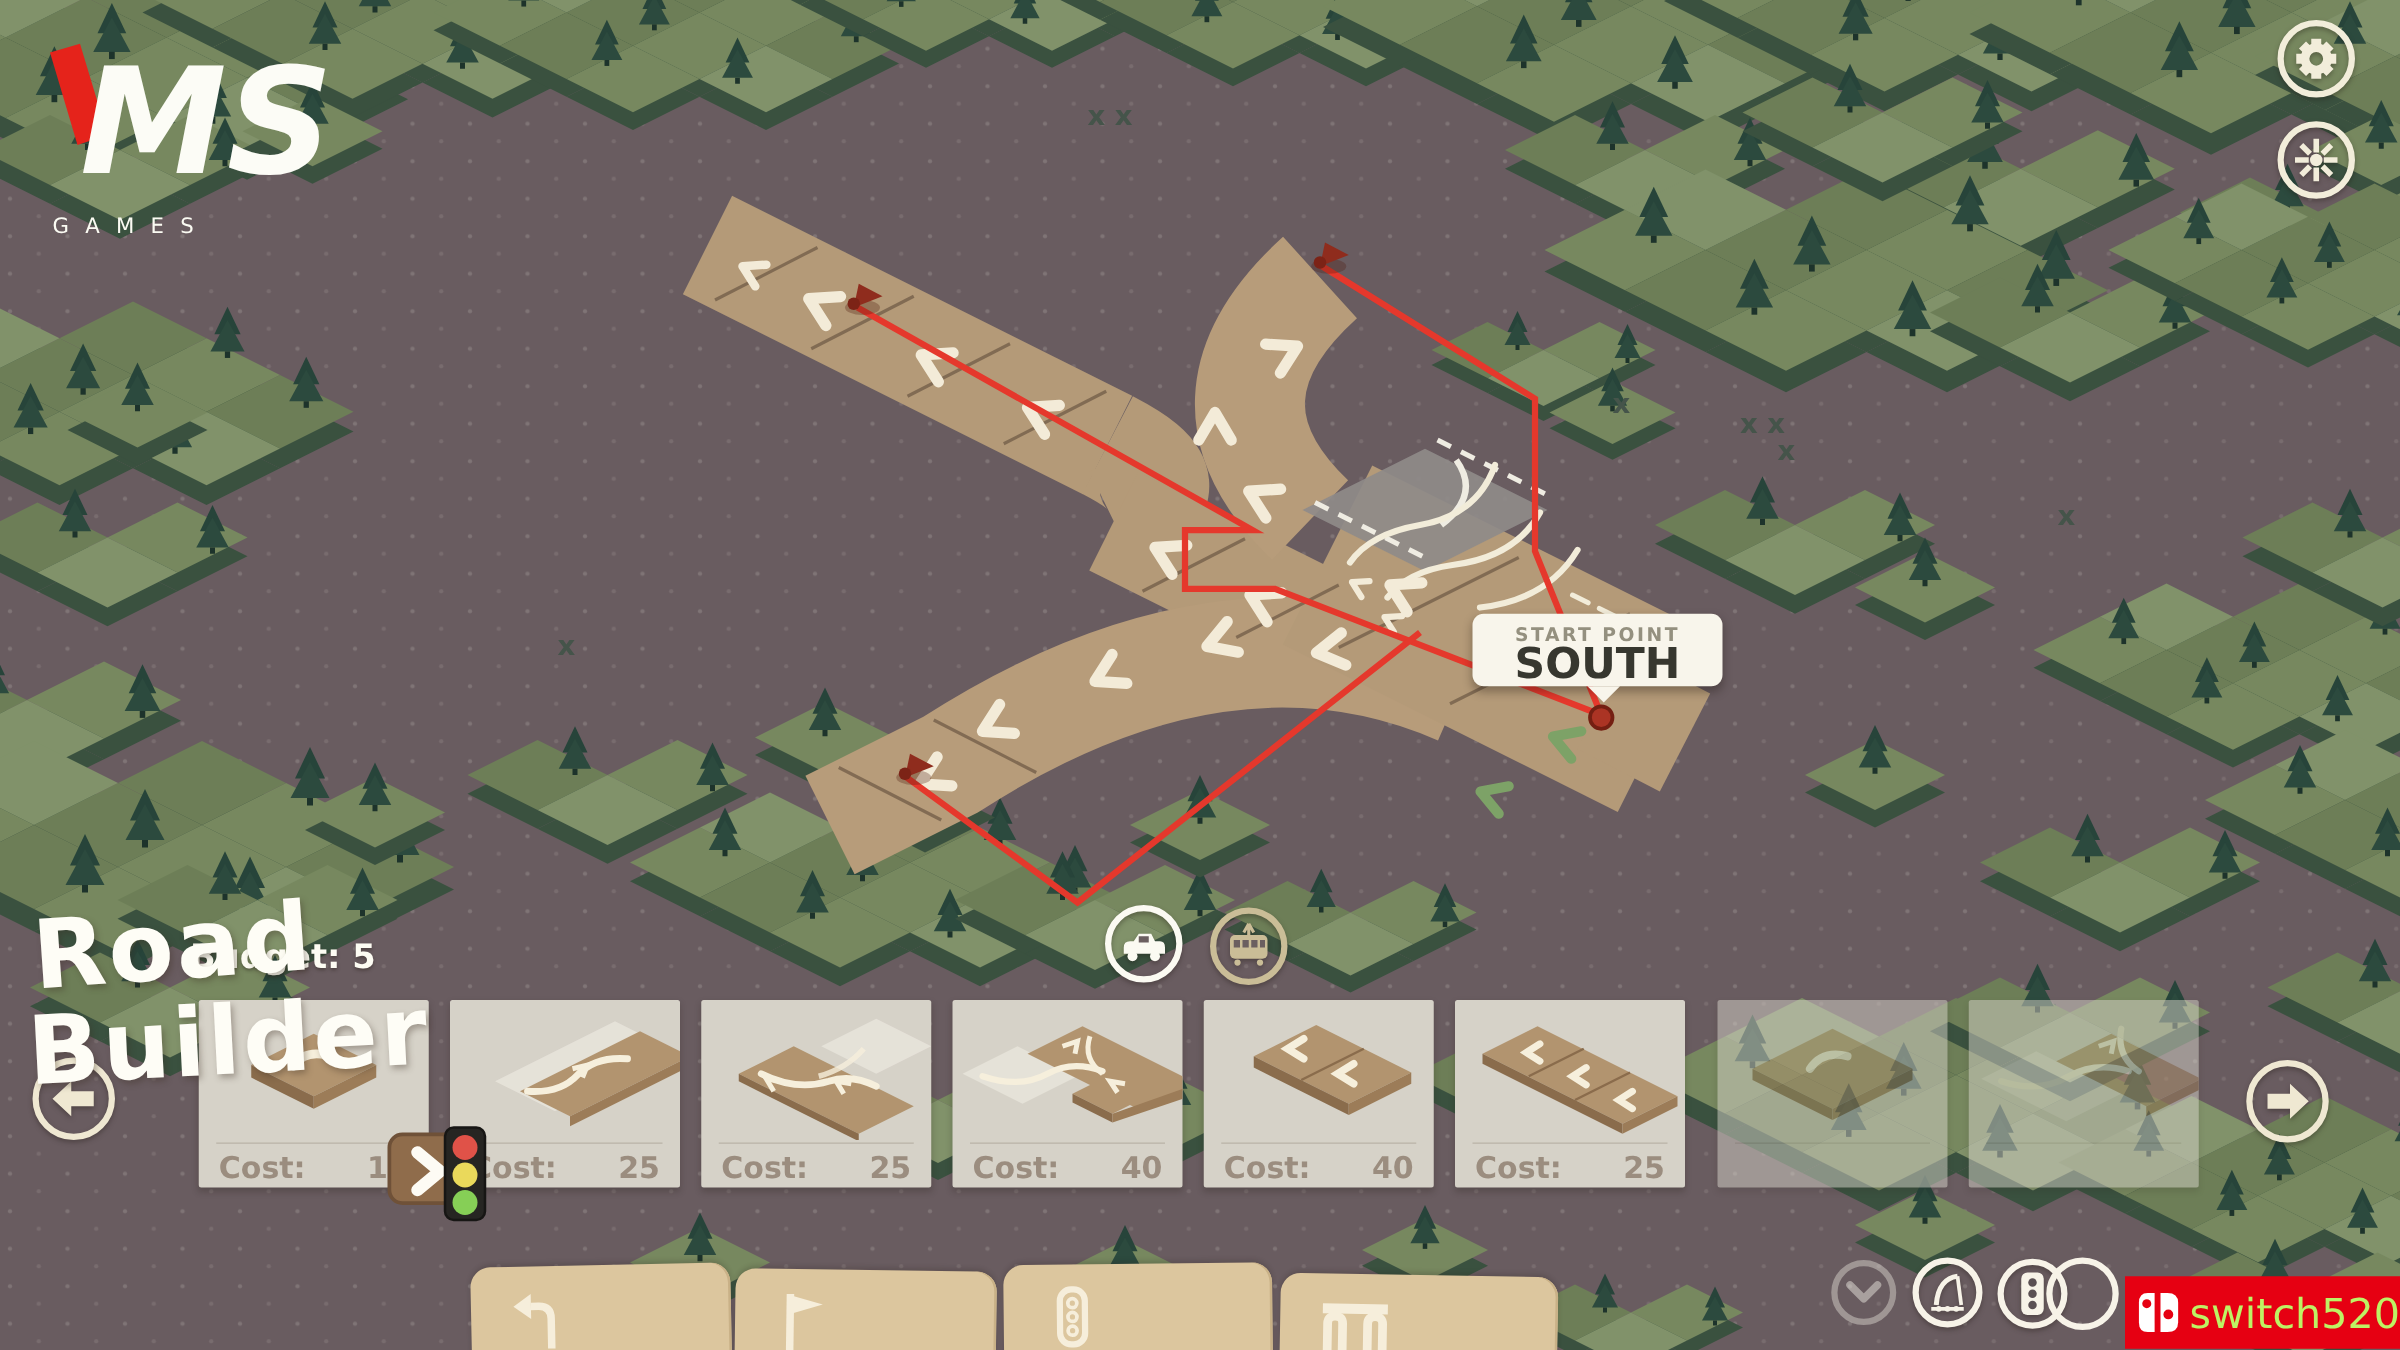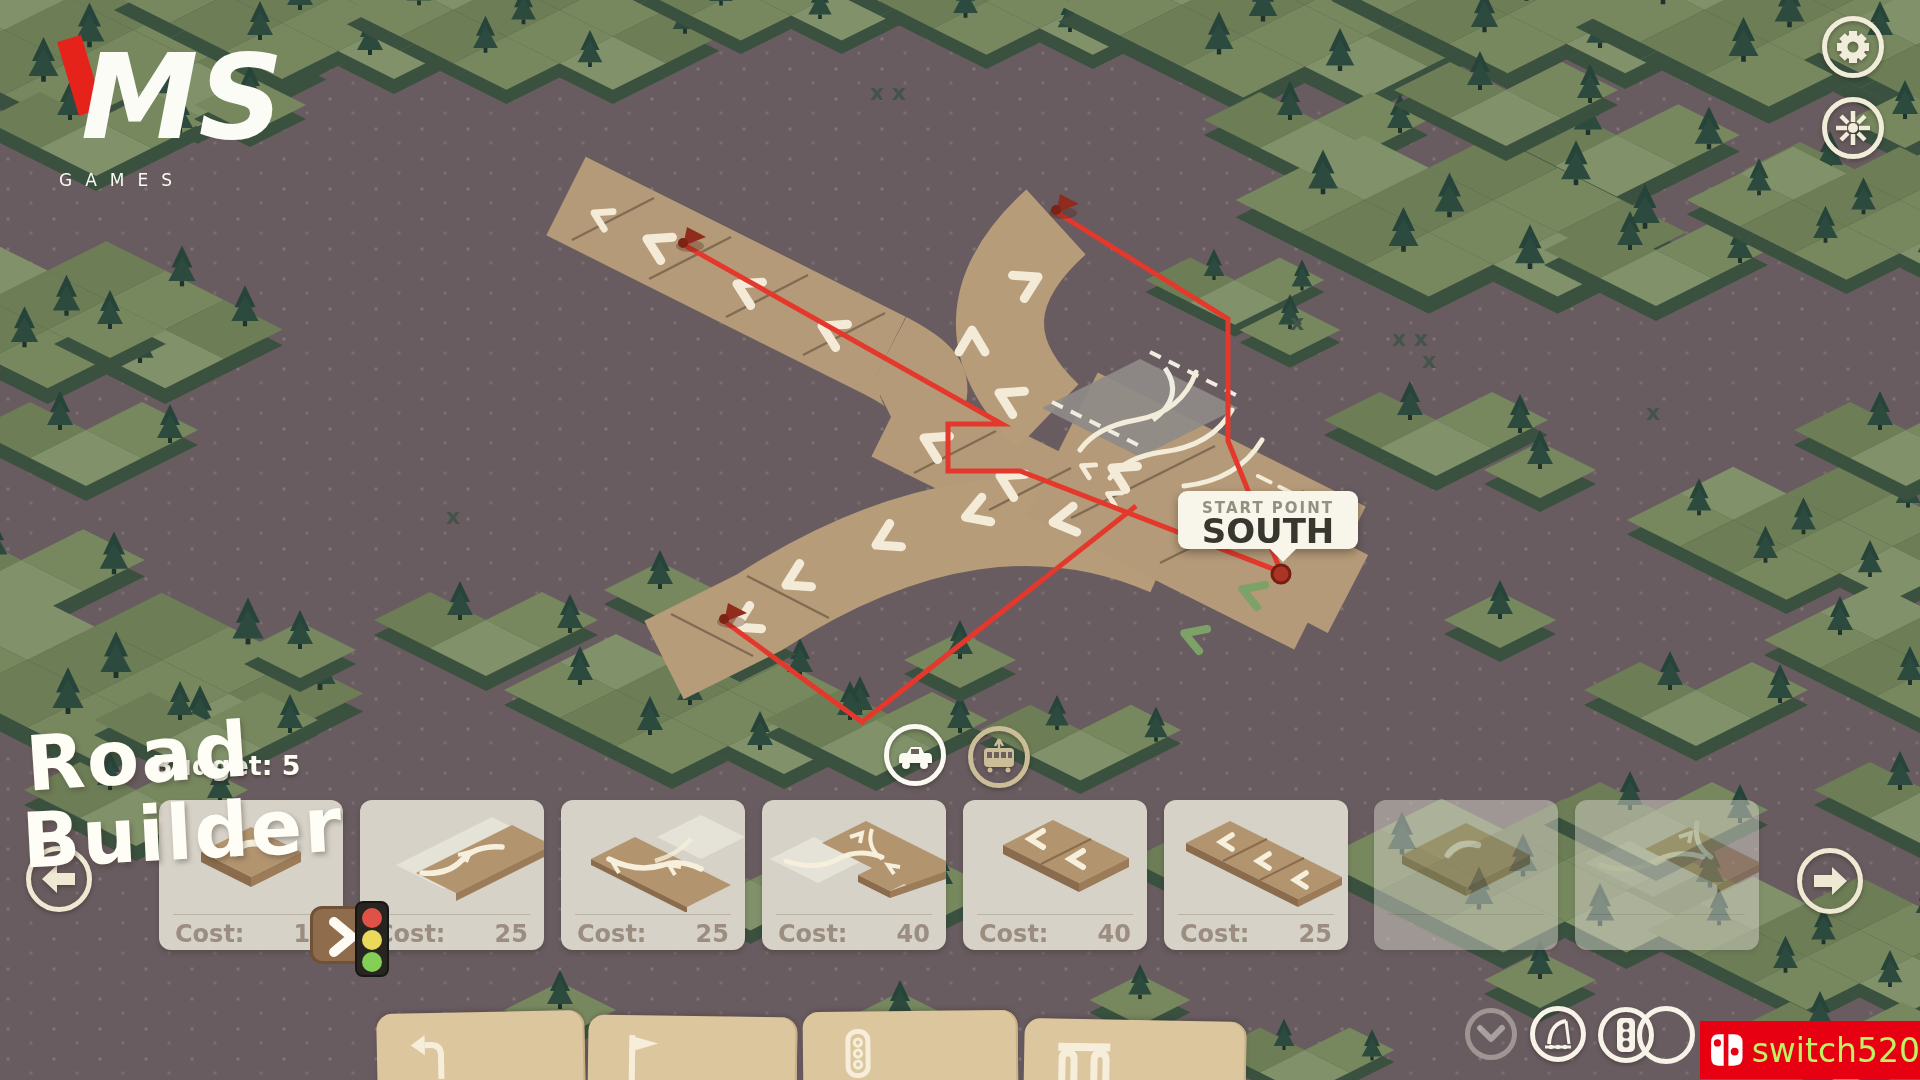--- a/index.html
+++ b/index.html
@@ -8,38 +8,38 @@
     background:#695c60;
     font-family:"DejaVu Sans", sans-serif;
   }
   .abs{position:absolute;}
   svg{display:block;}
   
   #map{position:absolute;left:0;top:0;width:1920px;height:1080px;}
   .t1{fill:#77885f;} .t2{fill:#6d7e57;} .t3{fill:#81926a;}
   .skirt *{fill:#3a513f !important;}
   
-  .logo{left:35px;top:10px;width:260px;height:215px;}
+  .logo{left:18px;top:10px;width:260px;height:215px;}
   
   .cbtn{position:absolute;border-radius:50%;display:flex;align-items:center;justify-content:center;
         border:5px solid #f2edda;box-sizing:border-box;filter:drop-shadow(0 2px 2px rgba(30,20,15,.35));}
   .cbtn.dim{border-color:rgba(247,244,235,.38);filter:none;}
   .cbtn.tan{border-color:#cabd97;}
   
-  .tooltip{left:1178px;top:491px;width:180px;height:58px;background:#f8f5eb;border-radius:9px;
+  .tooltip{left:1178px;top:491px;width:200px;height:58px;background:#f8f5eb;border-radius:9px;
            box-shadow:0 4px 8px rgba(30,20,15,.35);text-align:center;z-index:5;}
   .tooltip:after{content:"";position:absolute;left:92px;top:100%;border:13px solid transparent;
            border-top-color:#f8f5eb;border-bottom-width:9px;}
   .tooltip .tl{margin-top:8px;font-size:15px;font-weight:bold;color:#94907f;letter-spacing:2px;}
   .tooltip .tv{font-size:34px;line-height:28px;font-weight:bold;color:#37372f;}
   
   .budget{left:152px;top:750px;font-size:27px;font-weight:bold;color:#fdfcf3;
           text-shadow:0 2px 3px rgba(40,30,25,.45);z-index:6;}
   
-  .card{position:absolute;top:800px;width:184px;height:150px;background:#d6d2c8;border-radius:12px;
+  .card{position:absolute;top:800px;width:184px;height:150px;background:#d6d2c8;border-radius:2px;
         box-shadow:0 3px 5px rgba(40,30,25,.25);z-index:4;}
   .card.off{opacity:.5;}
   .card .art{position:absolute;left:0;top:2px;width:184px;height:110px;}
   .card .div{position:absolute;left:14px;right:14px;top:114px;height:1px;background:#b9b3a6;}
   .card .cost{position:absolute;left:16px;right:16px;top:120px;display:flex;justify-content:space-between;
         font-size:24px;font-weight:bold;color:#9b8d7f;}
   
   .tab{position:absolute;background:#dcc69e;border-radius:16px 16px 0 0;height:90px;
        box-shadow:inset -2px 0 0 #c9b187, 0 -2px 4px rgba(40,30,25,.2);z-index:3;}
   .tab svg{margin:16px 0 0 30px;}

